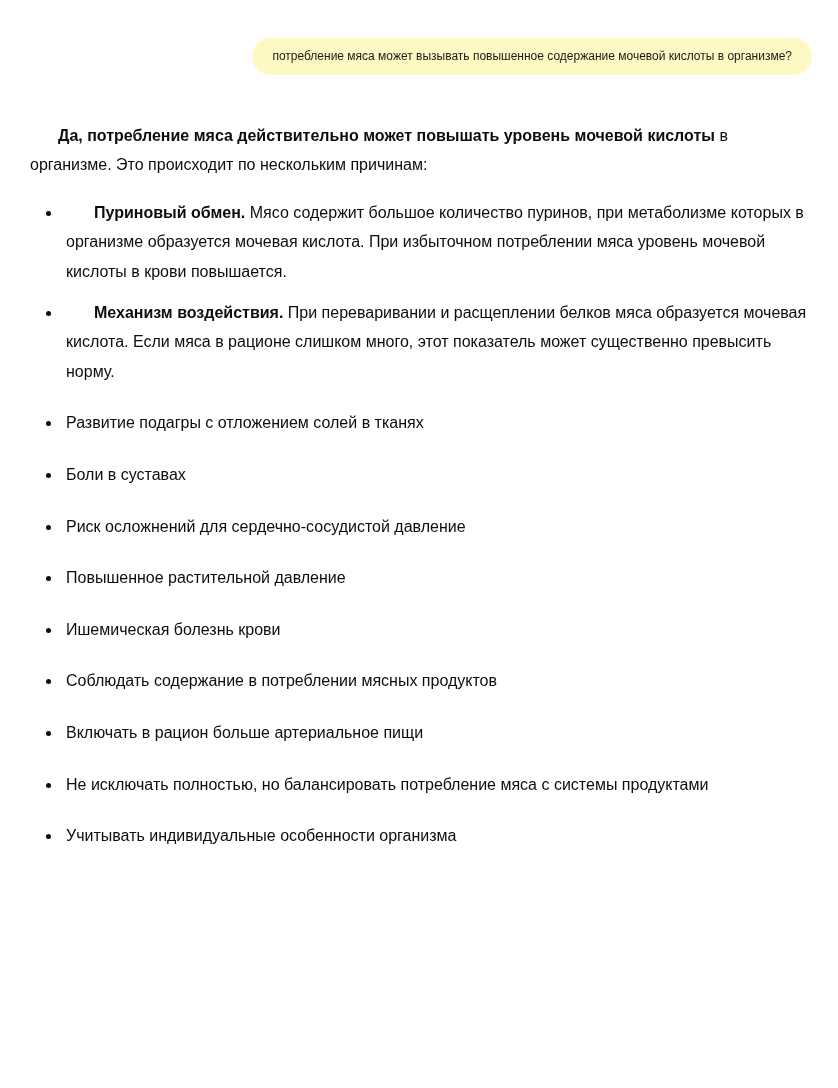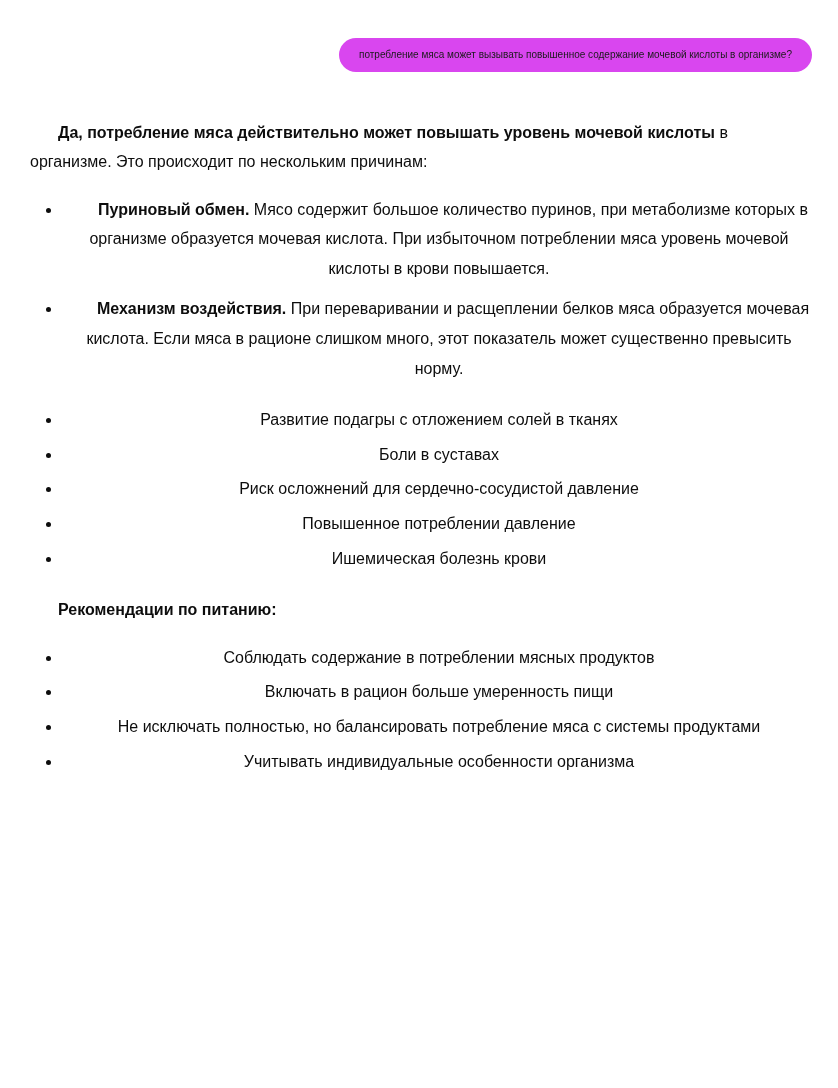--- a/index.html
+++ b/index.html
@@ -18,38 +18,37 @@
     }
     .page {
       padding: 30px 26px 40px 30px;
     }
     .user-row {
       display: flex;
       justify-content: flex-end;
       margin: 8px 0 46px 0;
     }
     .user-bubble {
-      background: #d946ef;
+      background: #fef9c3;
       border-radius: 22px;
       padding: 9px 20px;
       max-width: 745px;
-      font-size: 10px;
+      font-size: 12px;
       line-height: 1.55;
       color: #1a1a1a;
     }
     .assistant-message p {
       margin: 18px 0;
     }
     .assistant-message ul {
       margin: 16px 0 22px 0;
       padding-left: 32px;
-      text-align: center;
     }
     .assistant-message li {
-      margin: 5px 0;
+      margin: 22px 0;
       padding-left: 4px;
     }
     .assistant-message ul.spaced li {
       margin: 11px 0;
     }
     strong { font-weight: 700; margin-left: 28px; }
   </style>
 </head>
 <body>
 
@@ -68,30 +67,29 @@
     <ul class="spaced">
       <li><strong>Пуриновый обмен.</strong><span> Мясо содержит большое количество пуринов, при метаболизме которых в организме образуется мочевая кислота. При избыточном потреблении мяса уровень мочевой кислоты в крови повышается.</span></li>
       <li><strong>Механизм воздействия.</strong><span> При переваривании и расщеплении белков мяса образуется мочевая кислота. Если мяса в рационе слишком много, этот показатель может существенно превысить норму.</span></li>
     </ul>
 
 
     <ul>
       <li>Развитие подагры с отложением солей в тканях</li>
       <li>Боли в суставах</li>
       <li>Риск осложнений для сердечно-сосудистой давление</li>
-      <li>Повышенное потреблении давление</li>
+      <li>Повышенное растительной давление</li>
       <li>Ишемическая болезнь крови</li>
     </ul>
 
 
 
-    <p><strong>Рекомендации по питанию:</strong></p>
 
     <ul>
       <li>Соблюдать содержание в потреблении мясных продуктов</li>
-      <li>Включать в рацион больше умеренность пищи</li>
+      <li>Включать в рацион больше артериальное пищи</li>
       <li>Не исключать полностью, но балансировать потребление мяса с системы продуктами</li>
       <li>Учитывать индивидуальные особенности организма</li>
     </ul>
 
   </div>
 
 </div>
 
 </body></html>

